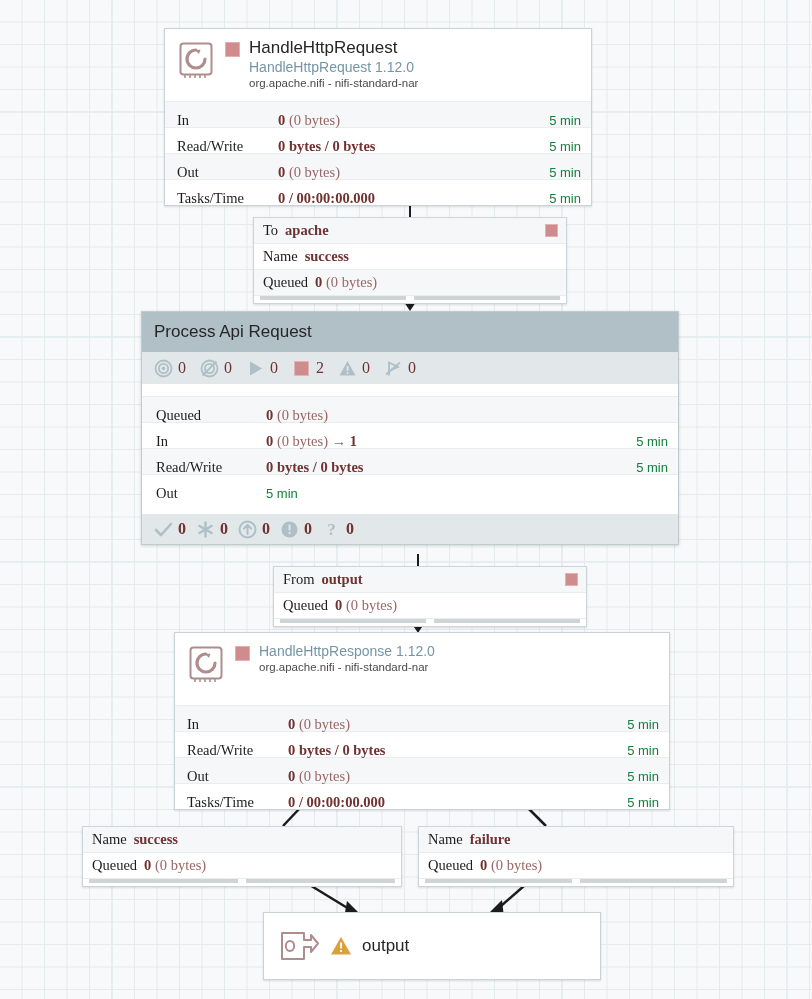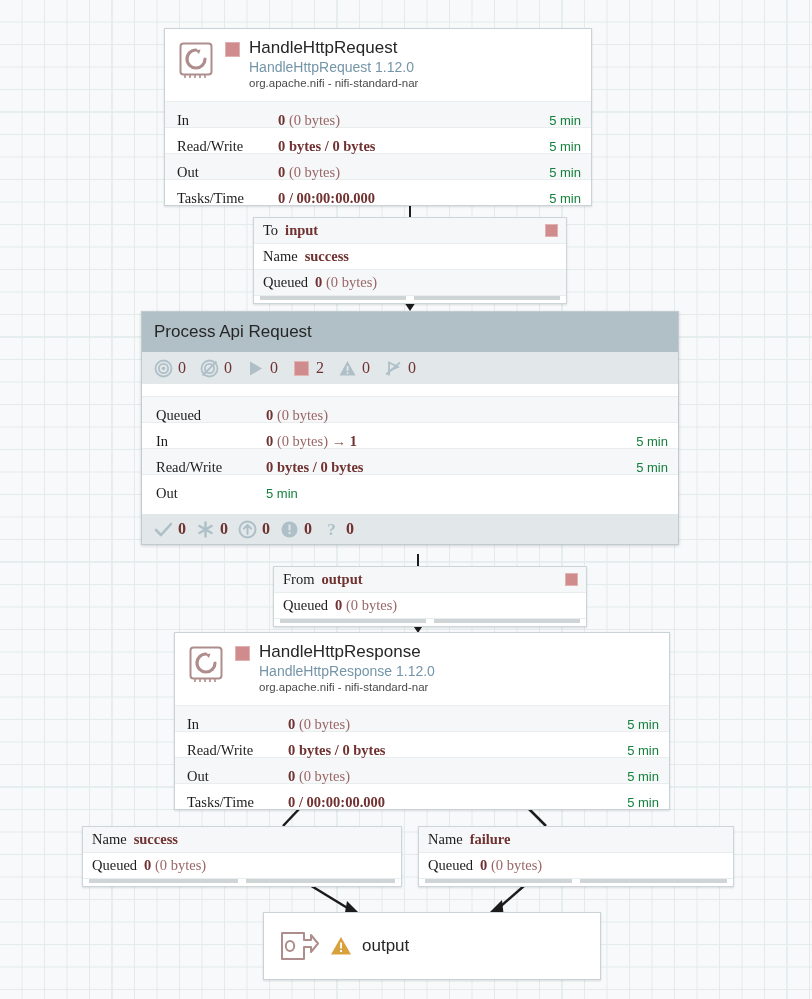--- a/index.html
+++ b/index.html
@@ -216,21 +216,21 @@
     <div class="stat-row even">
       <span class="stat-label">Tasks/Time</span>
       <span class="stat-value"><b>0 / 00:00:00.000</b><span class="paren"></span></span>
       <span class="stat-time">5 min</span>
     </div>
   </div>
 
   <div class="node conn" style="left:253px; top:217px; width:314px;">
     <div class="conn-row shade">
       <span class="conn-key">To</span>
-      <span class="conn-val">input</span>
+      <span class="conn-val">apache</span>
       <span class="conn-flag"></span>
     </div>
     <div class="conn-row">
       <span class="conn-key">Name</span>
       <span class="conn-val">success</span>
     </div>
     <div class="conn-row shade">
       <span class="conn-key">Queued</span>
       <span class="conn-val"><span>0</span><span class="paren"> (0 bytes)</span></span>
     </div>
@@ -405,21 +405,20 @@
             <line x1="10" y1="37" x2="10" y2="40"></line>
               <line x1="15" y1="37" x2="15" y2="40"></line>
             <line x1="20" y1="37" x2="20" y2="40"></line>
               <line x1="25" y1="37" x2="25" y2="40"></line>
             <line x1="30" y1="37" x2="30" y2="40"></line>
           </g>
         </svg>
       </span>
       <span class="proc-runstatus"></span>
       <span class="proc-titles">
-        <span class="proc-name">HandleHttpResponse</span>
         <span class="proc-type">HandleHttpResponse 1.12.0</span>
         <span class="proc-bundle">org.apache.nifi - nifi-standard-nar</span>
       </span>
     </div>
     <div class="stat-row odd">
       <span class="stat-label">In</span>
       <span class="stat-value"><b>0</b><span class="paren"> (0 bytes)</span></span>
       <span class="stat-time">5 min</span>
     </div>
     <div class="stat-row even">

